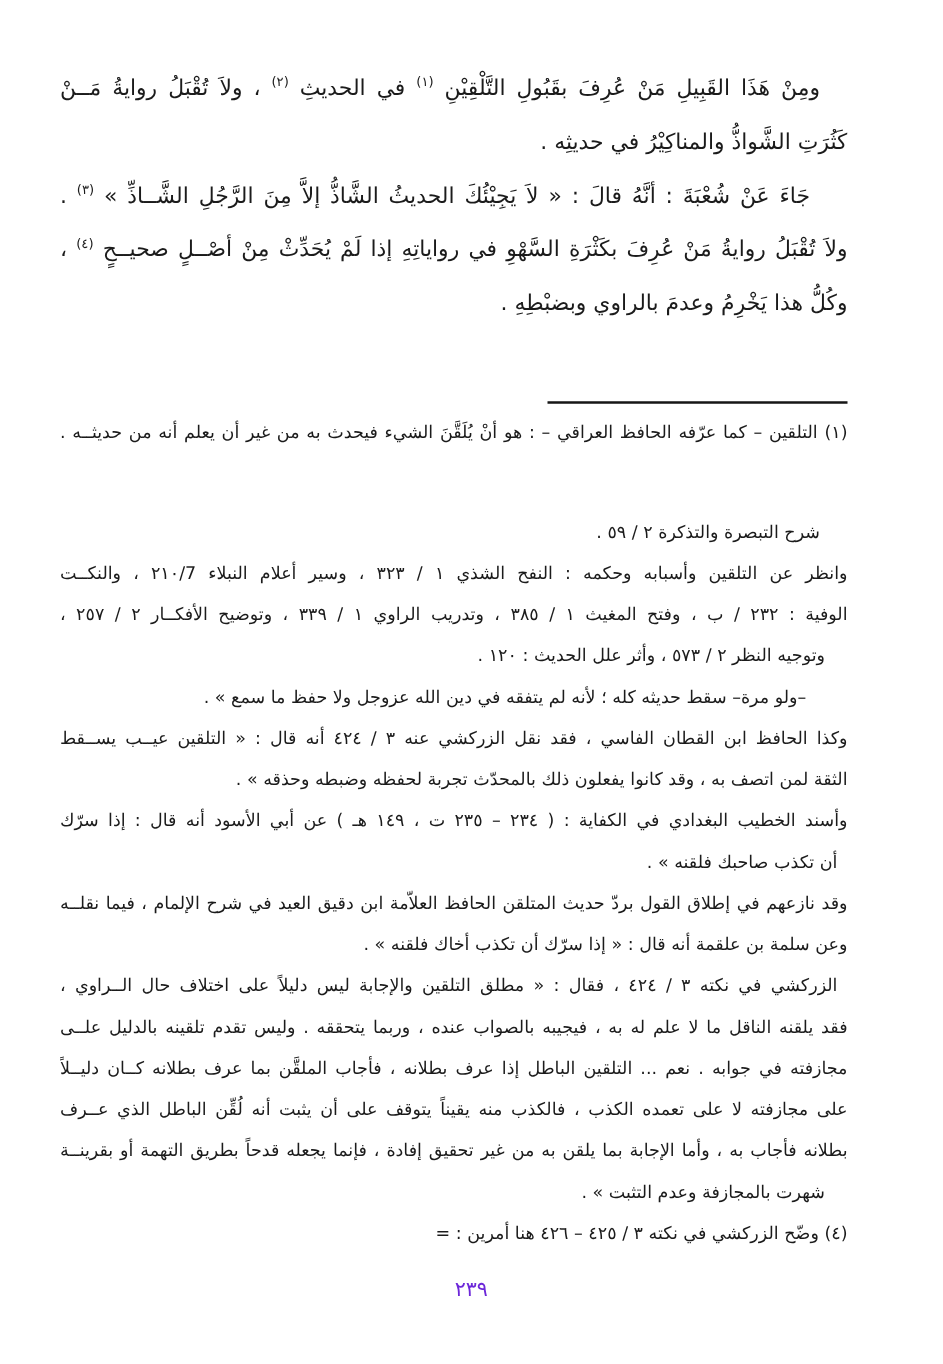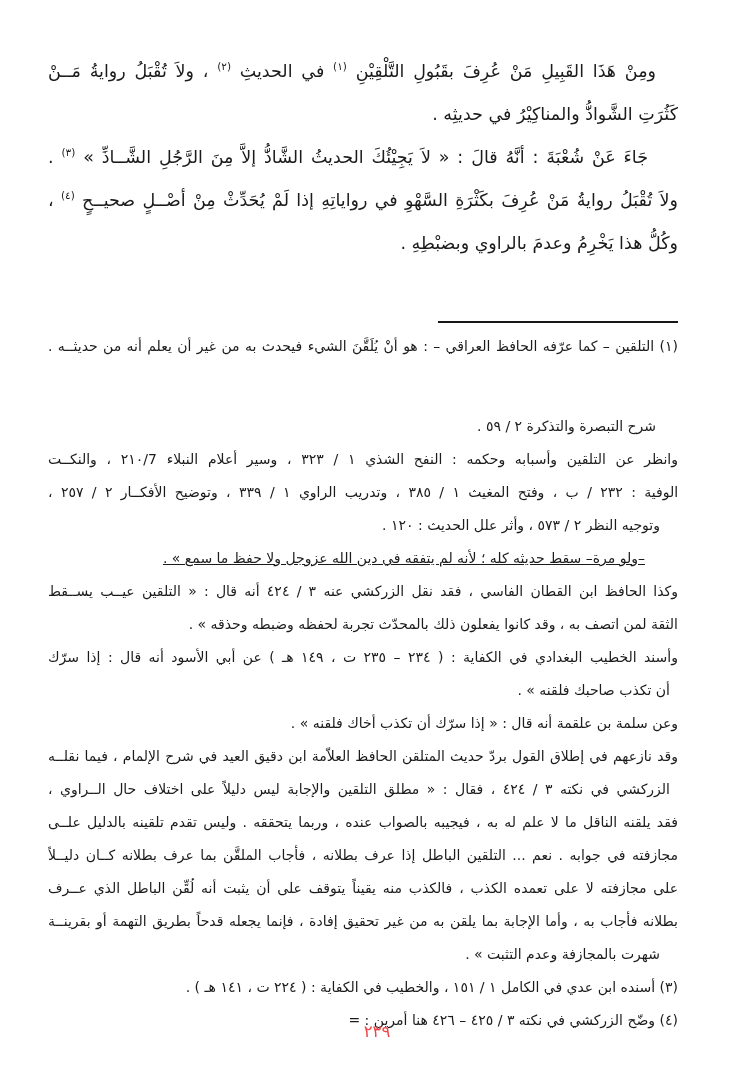--- a/index.html
+++ b/index.html
@@ -32,21 +32,21 @@
   }
   .line.just{text-align:justify;text-align-last:justify;}
   .line.short{text-align:right;}
   .sup{
     font-size:10.5px;vertical-align:super;line-height:0;
     letter-spacing:-0.5px;
   }
   .page-number{
     position:absolute;top:1022px;left:0;right:0;
     text-align:center;font-size:16.5px;letter-spacing:2px;
-    color:#ef4444;
+    color:#6d28d9;
   }
 </style>
 </head>
 <body>
 
 <div class="page">
 
   <div class="main-text">
       <div class="line just" style="padding-right: 22px;"><span>ومِنْ هَذَا القَبِيلِ مَنْ عُرِفَ بقَبُولِ التَّلْقِيْنِ </span><span class="sup">(١)</span><span> في الحديثِ </span><span class="sup">(٢)</span><span> ، ولاَ تُقْبَلُ روايةُ مَــنْ</span></div>
       <div class="line short"><span>كَثُرَتِ الشَّواذُّ والمناكِيْرُ في حديثِه .</span></div>
@@ -56,32 +56,31 @@
     </div>
 
   <div class="separator"></div>
 
   <div class="footnotes">
       <div class="line just"><span>(١) التلقين – كما عرّفه الحافظ العراقي – : هو أنْ يُلَقَّنَ الشيء فيحدث به من غير أن يعلم أنه من حديثــه .</span></div>
       <div class="line short" style="padding-right: 22px; margin-top: 47px;"><span>شرح التبصرة والتذكرة ٢ / ٥٩ .</span></div>
       <div class="line just"><span>وانظر عن التلقين وأسبابه وحكمه : النفح الشذي ١ / ٣٢٣ ، وسير أعلام النبلاء ٢١٠/7 ، والنكــت</span></div>
       <div class="line just"><span>الوفية : ٢٣٢ / ب ، وفتح المغيث ١ / ٣٨٥ ، وتدريب الراوي ١ / ٣٣٩ ، وتوضيح الأفكــار ٢ / ٢٥٧ ،</span></div>
       <div class="line short" style="padding-right: 18px;"><span>وتوجيه النظر ٢ / ٥٧٣ ، وأثر علل الحديث : ١٢٠ .</span></div>
-      <div class="line short" style="padding-right: 33px; text-decoration: underline;"><span>–ولو مرة– سقط حديثه كله ؛ لأنه لم يتفقه في دين الله عزوجل ولا حفظ ما سمع » .</span></div>
+      <div class="line short" style="padding-right: 33px;"><span>–ولو مرة– سقط حديثه كله ؛ لأنه لم يتفقه في دين الله عزوجل ولا حفظ ما سمع » .</span></div>
       <div class="line just"><span>وكذا الحافظ ابن القطان الفاسي ، فقد نقل الزركشي عنه ٣ / ٤٢٤ أنه قال : « التلقين عيــب يســقط</span></div>
       <div class="line short"><span>الثقة لمن اتصف به ، وقد كانوا يفعلون ذلك بالمحدّث تجربة لحفظه وضبطه وحذقه » .</span></div>
       <div class="line just"><span>وأسند الخطيب البغدادي في الكفاية : ( ٢٣٤ – ٢٣٥ ت ، ١٤٩ هـ ) عن أبي الأسود أنه قال : إذا سرّك</span></div>
       <div class="line short" style="padding-right: 8px;"><span>أن تكذب صاحبك فلقنه » .</span></div>
+      <div class="line just"><span>وقد نازعهم في إطلاق القول بردّ حديث المتلقن الحافظ العلاّمة ابن دقيق العيد في شرح الإلمام ، فيما نقلــه</span></div>
       <div class="line short"><span>وعن سلمة بن علقمة أنه قال : « إذا سرّك أن تكذب أخاك فلقنه » .</span></div>
-      <div class="line just"><span>وقد نازعهم في إطلاق القول بردّ حديث المتلقن الحافظ العلاّمة ابن دقيق العيد في شرح الإلمام ، فيما نقلــه</span></div>
       <div class="line just" style="padding-right: 8px;"><span>الزركشي في نكته ٣ / ٤٢٤ ، فقال : « مطلق التلقين والإجابة ليس دليلاً على اختلاف حال الــراوي ،</span></div>
       <div class="line just"><span>فقد يلقنه الناقل ما لا علم له به ، فيجيبه بالصواب عنده ، وربما يتحققه . وليس تقدم تلقينه بالدليل علــى</span></div>
       <div class="line just"><span>مجازفته في جوابه . نعم ... التلقين الباطل إذا عرف بطلانه ، فأجاب الملقَّن بما عرف بطلانه كــان دليــلاً</span></div>
       <div class="line just"><span>على مجازفته لا على تعمده الكذب ، فالكذب منه يقيناً يتوقف على أن يثبت أنه لُقِّن الباطل الذي عــرف</span></div>
       <div class="line just"><span>بطلانه فأجاب به ، وأما الإجابة بما يلقن به من غير تحقيق إفادة ، فإنما يجعله قدحاً بطريق التهمة أو بقرينــة</span></div>
       <div class="line short" style="padding-right: 18px;"><span>شهرت بالمجازفة وعدم التثبت » .</span></div>
-      <div class="line short"><span>(٣) أسنده ابن عدي في الكامل ١ / ١٥١ ، والخطيب في الكفاية : ( ٢٢٤ ت ، ١٤١ هـ ) .</span></div>
       <div class="line short"><span>(٤) وضّح الزركشي في نكته ٣ / ٤٢٥ – ٤٢٦ هنا أمرين : =</span></div>
     </div>
 
   <div class="page-number">٢٣٩</div>
 
 </div>
 
 </body></html>

